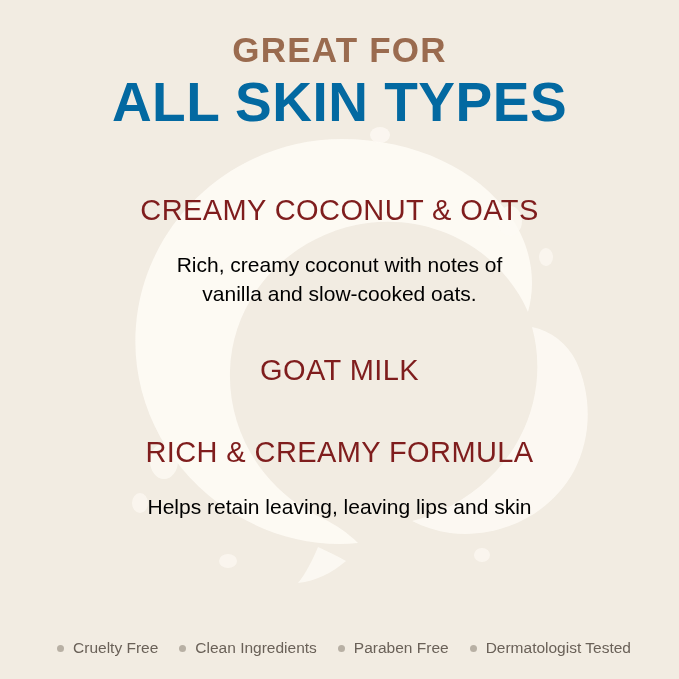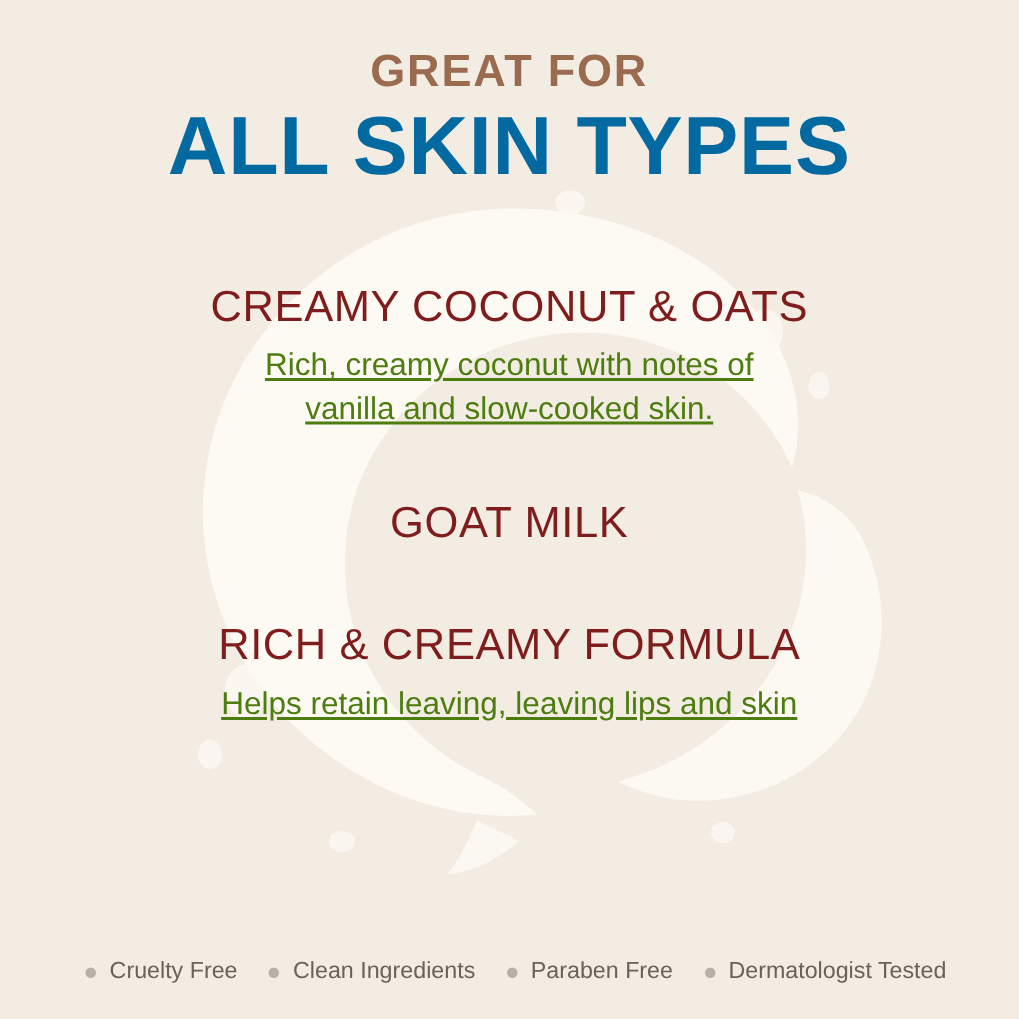--- a/index.html
+++ b/index.html
@@ -38,21 +38,21 @@
     position: relative;
     z-index: 2;
     width: 679px;
     height: 679px;
     box-sizing: border-box;
     padding: 28px 24px 0 24px;
     text-align: center;
   }
 
   .headline-1 {
-    font-size: 30px;
+    font-size: 35px;
     font-weight: bold;
     letter-spacing: 1.2px;
     color: #9a6b4f;
     line-height: 1.05;
     margin: 4px 0 0 0;
   }
   .headline-2 {
     font-size: 55px;
     font-weight: bold;
     letter-spacing: 0.5px;
@@ -70,25 +70,24 @@
 
   .sec-title {
     font-size: 29px;
     color: #7f1d1d;
     letter-spacing: 0.4px;
     line-height: 1.15;
     margin: 0;
   }
   .sec-body {
     font-size: 21px;
-    color: #4d7c0f;
+    color: #000000;
     line-height: 1.35;
-    margin: 8px auto 0 auto;
+    margin: 24px auto 0 auto;
     max-width: 520px;
-    text-decoration: underline;
   }
 
   .badges {
     position: absolute;
     left: 0;
     right: 0;
     bottom: 22px;
     display: flex;
     justify-content: center;
     align-items: center;
@@ -152,21 +151,21 @@
 
   <div class="content">
 
     <div class="headline-1">GREAT FOR</div>
     <div class="headline-2">ALL SKIN TYPES</div>
 
     <div class="section s1">
       <div class="sec-title">CREAMY COCONUT &amp; OATS</div>
       <div class="sec-body">
         <div>Rich, creamy coconut with notes of</div>
-        <div>vanilla and slow-cooked skin.</div>
+        <div>vanilla and slow-cooked oats.</div>
       </div>
     </div>
 
     <div class="section s2">
       <div class="sec-title">GOAT MILK</div>
     </div>
 
     <div class="section s3">
       <div class="sec-title">RICH &amp; CREAMY FORMULA</div>
       <div class="sec-body">

